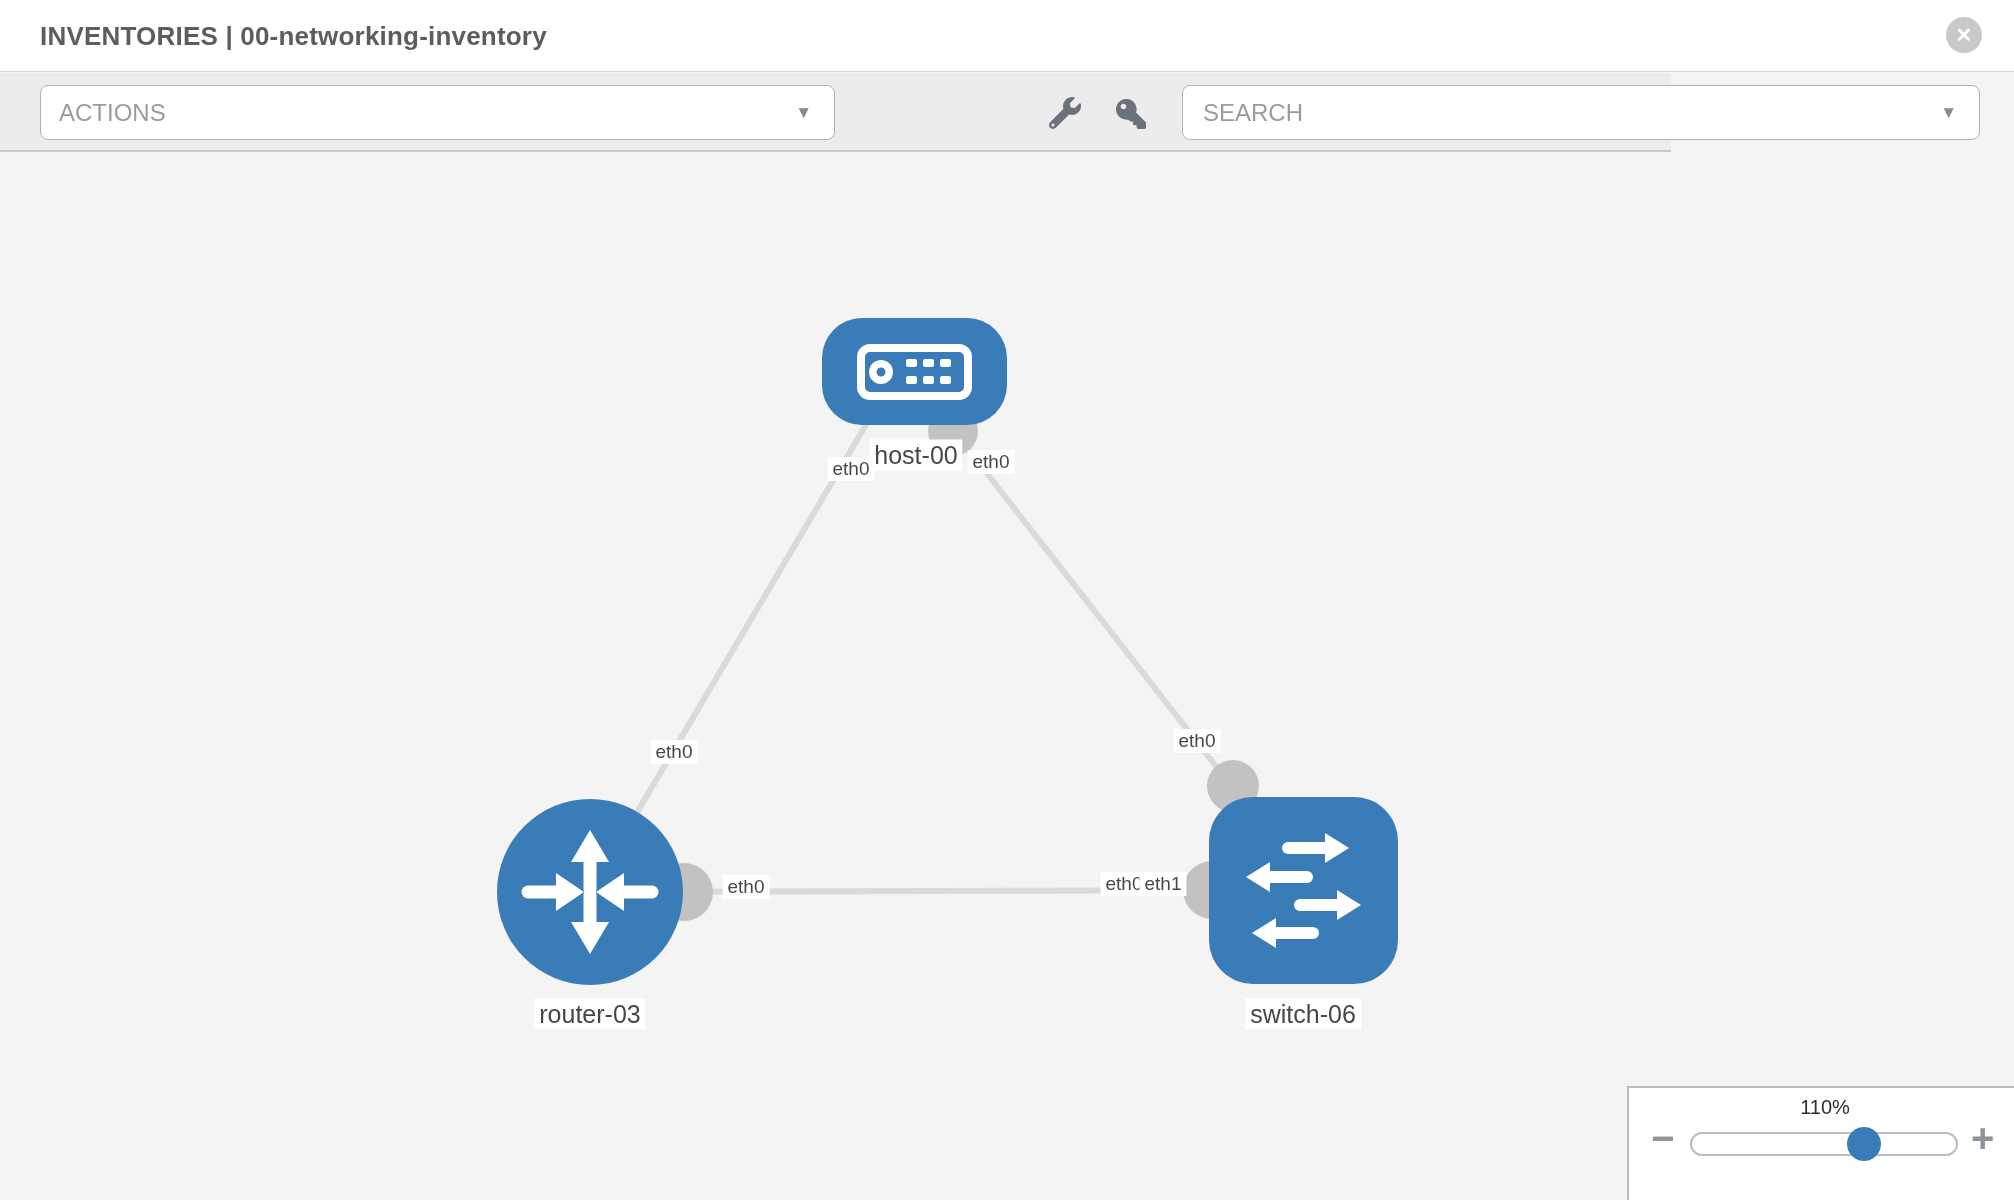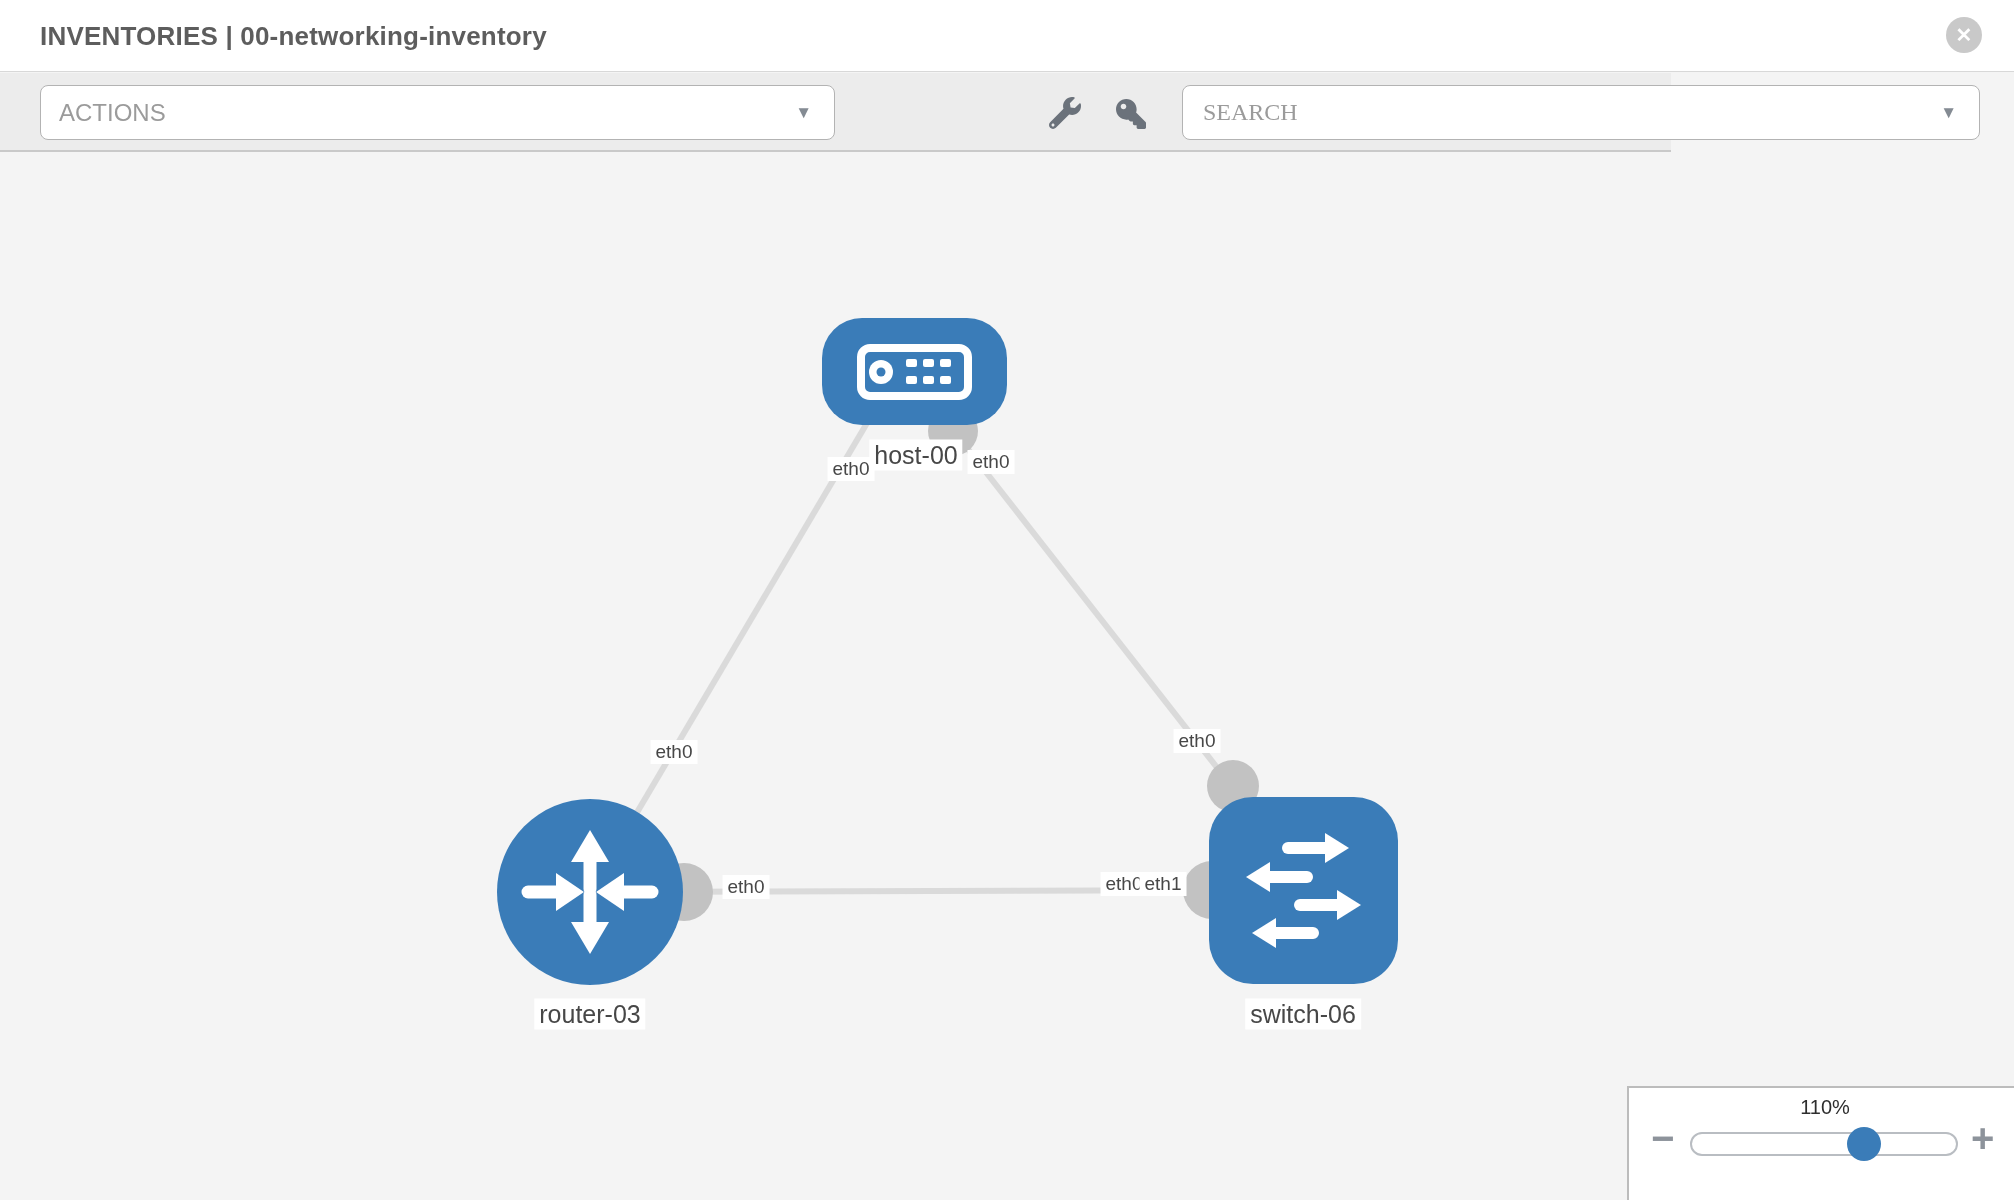--- a/index.html
+++ b/index.html
@@ -35,21 +35,21 @@
   }
   .dd-actions { left:40px;  width:795px; }
   .dd-search  { left:1182px; width:798px; }
   .dd-label { margin-left:18px; font-size:24px; color:#9b9b9b; }
   .dd-arrow {
     position:absolute; right:22px; top:50%; transform:translateY(-50%);
     color:#848b93; font-size:17px; pointer-events:none;
   }
   .search-input {
     margin-left:18px; border:none; outline:none; background:transparent;
-    font-family:Liberation Serif, serif; font-size:24px; color:#6d6d6d; width:700px;
+    font-family:Liberation Sans, sans-serif; font-size:24px; color:#6d6d6d; width:700px;
   }
   .search-input::placeholder { color:#9b9b9b; opacity:1; }
   .icon-btn { position:absolute; top:24px; width:32px; height:32px; cursor:pointer; }
   .icon-btn svg { width:100%; height:100%; fill:#6b727b; }
   .btn-wrench { left:1049px; }
   .btn-key    { left:1116px; top:26px; width:30px; height:30px; }
 
   
   .canvas { position:absolute; top:152px; left:0; width:2014px; height:1048px; background:#f4f4f4; }
   .canvas svg { position:absolute; top:0; left:0; }

